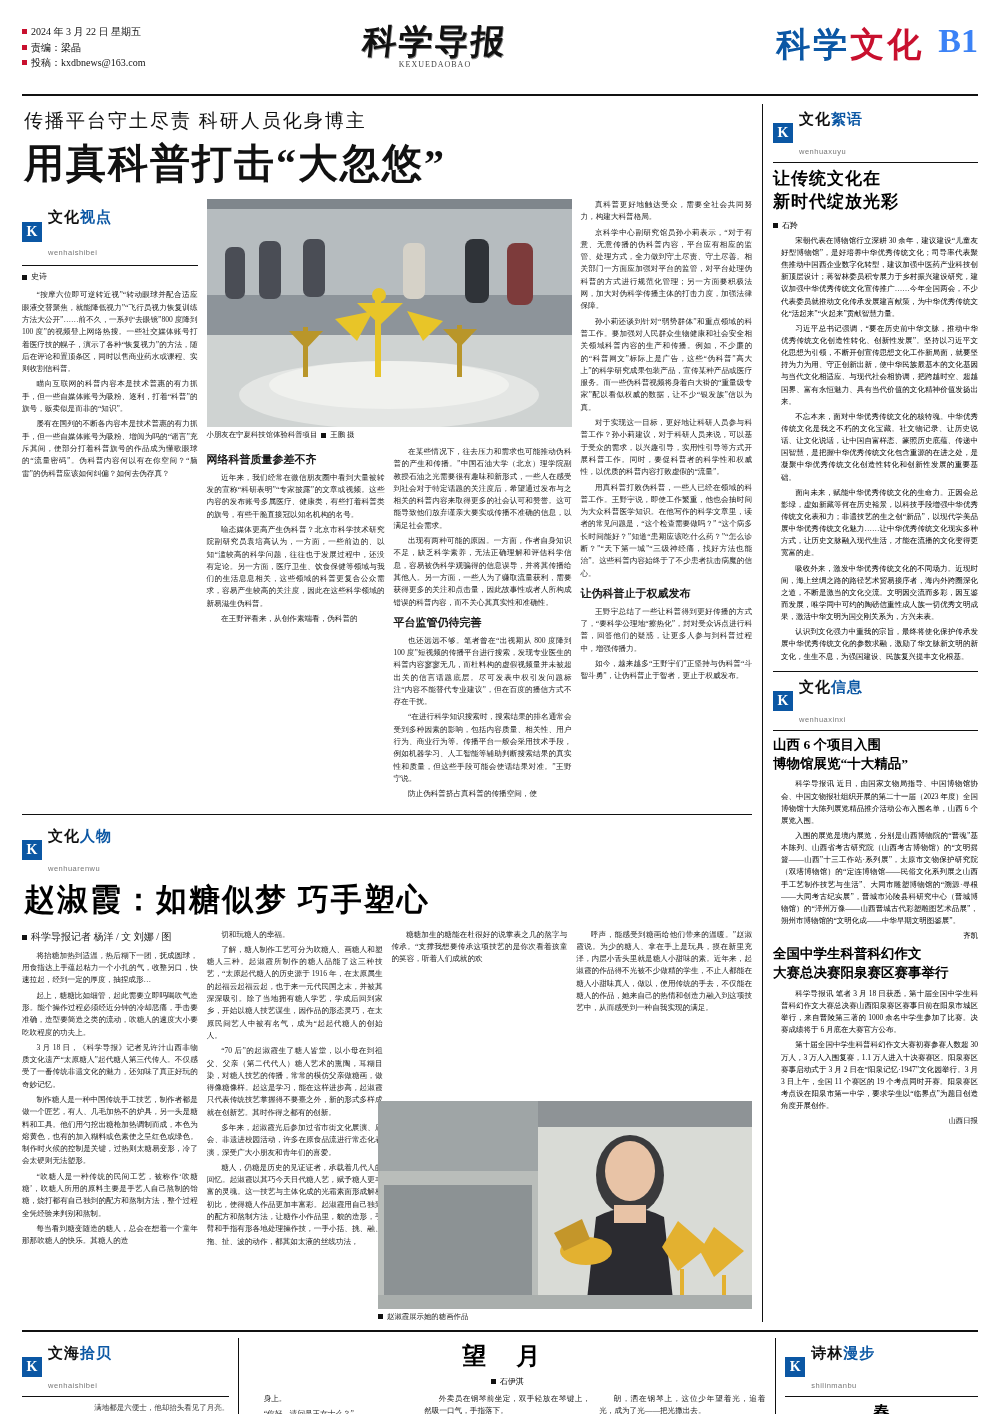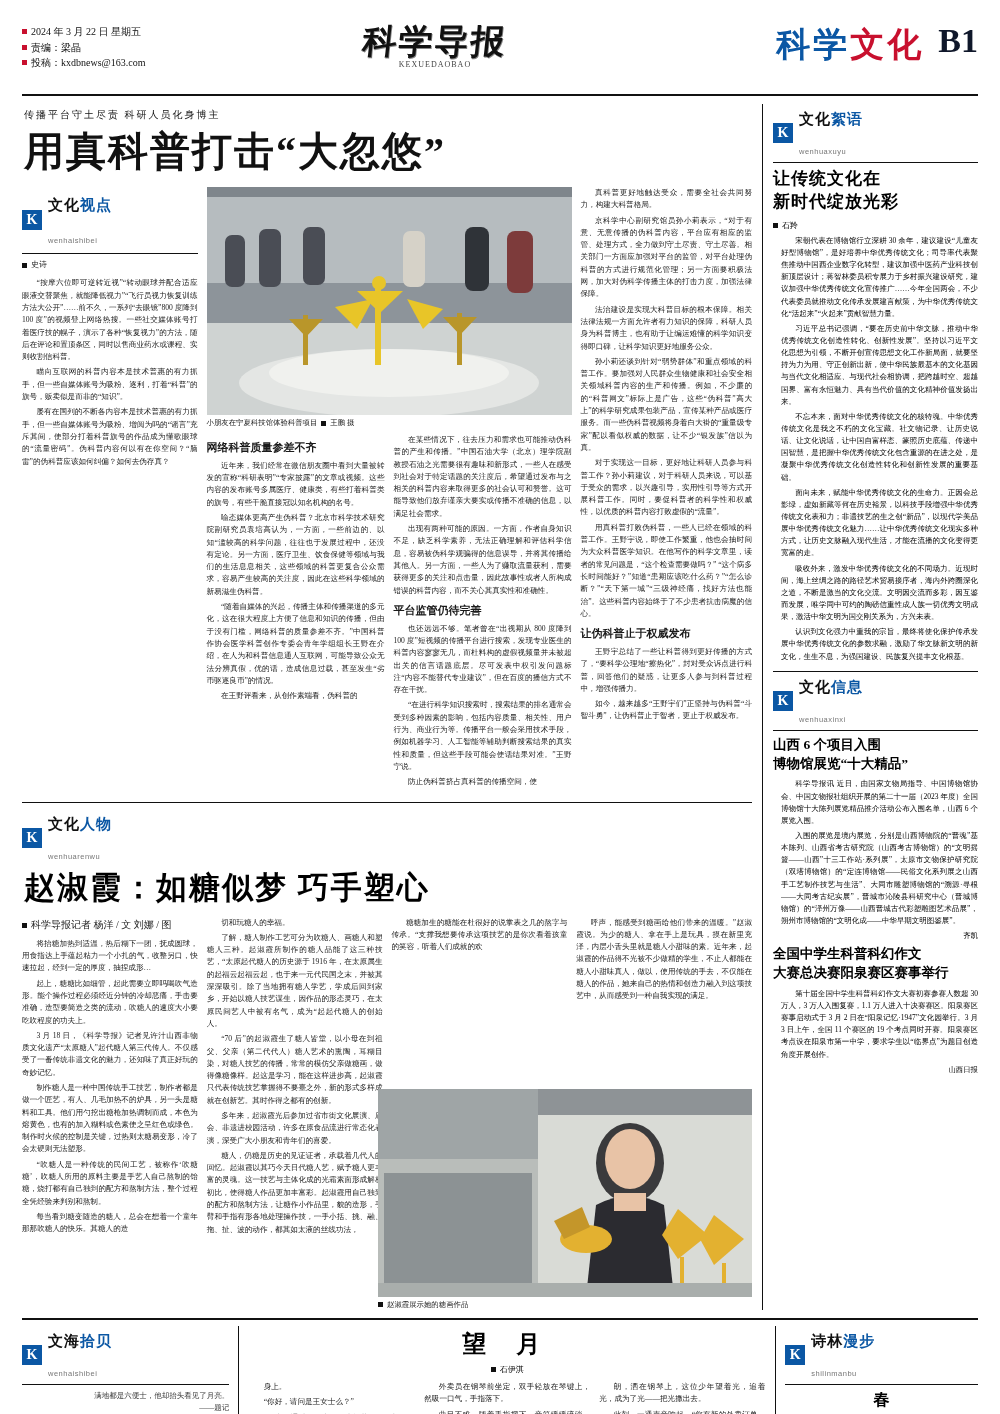--- a/index.html
+++ b/index.html
@@ -15,38 +15,38 @@
   .mh-left .sq { display:inline-block; width:5px; height:5px; background:#c8102e; margin-right:4px; }
   .mh-center { flex:1; text-align:center; }
   .mh-logo { font-family:"DejaVu Serif", serif; font-weight:bold; font-size:34px; letter-spacing:2px;
              color:#111; line-height:1; padding-top:6px;
              text-shadow:1px 1px 0 #888; transform:skewX(-6deg); }
   .mh-logo-sub { font-size:8px; color:#444; letter-spacing:1px; margin-top:2px; }
   .mh-right { width:280px; text-align:right; padding-top:4px; }
   .mh-title { font-size:34px; font-weight:bold; letter-spacing:3px; }
   .mh-title .sci { color:#0b57a4; }
   .mh-title .cul { color:#c8102e; }
-  .mh-page { display:inline-block; font-size:34px; font-weight:bold; margin-left:10px; vertical-align:top; color:#0f172a; font-family:"Liberation Serif", serif; }
+  .mh-page { display:inline-block; font-size:34px; font-weight:bold; margin-left:10px; vertical-align:top; color:#3b82f6; font-family:"Liberation Serif", serif; }
 
   
   .sec-head { display:flex; align-items:center; gap:6px; margin:6px 0 6px 0; }
   .klogo { width:20px; height:20px; background:#0b57a4; color:#fff; font-weight:bold;
            font-size:14px; line-height:20px; text-align:center; font-family:"Liberation Serif",serif; }
   .sec-name { font-size:15px; font-weight:bold; color:#111; letter-spacing:1px; }
   .sec-name .em { color:#0b57a4; }
   .sec-py { font-size:7.5px; color:#777; letter-spacing:.5px; font-family:"Liberation Sans",sans-serif;margin-top:18px; }
   .sec-rule { border-top:1px solid #111; margin-bottom:5px; }
 
   
   .body-wrap { display:flex; gap:10px; margin-top:8px; }
   .col-main { width:730px; }
   .col-right { width:210px; border-left:1px solid #111; padding-left:10px; }
 
   
-  .kicker { font-size:10px; letter-spacing:2px; color:#111; margin:4px 0 2px 2px; }
+  .kicker { font-size:19px; letter-spacing:2px; color:#111; margin:4px 0 2px 2px; }
   .lead-head { font-size:40px; font-weight:bold; letter-spacing:2px; color:#111; margin:0 0 8px 2px; }
 
   
   .cols { display:flex; gap:9px; }
   .tcol { font-size:7.6px; line-height:1.62; text-align:justify; color:#1a1a1a; }
   .tcol p { margin:0 0 3px 0; text-indent:1.9em; }
   .sub-h { font-size:11px; font-weight:bold; text-indent:0 !important; margin:5px 0 3px 0; }
   .byline { font-size:8px; margin:3px 0 5px 0; }
   .byline .sq { display:inline-block; width:5px; height:5px; background:#111; margin-right:4px; vertical-align:middle; }
 
@@ -179,38 +179,36 @@
           <div class="cap">
             <span>小朋友在宁夏科技馆体验科普项目</span>
             <span class="sq"></span>
             <span>王鹏 摄</span>
           </div>
           <div class="cols" style="margin-top:6px;">
             <div class="tcol" style="width:178px;">
               <div class="sub-h">网络科普质量参差不齐</div>
               <p>近年来，我们经常在微信朋友圈中看到大量被转发的宣称“科研表明”“专家披露”的文章或视频。这些内容的发布账号多属医疗、健康类，有些打着科普类的旗号，有些干脆直接冠以知名机构的名号。</p>
               <p>喻态媒体更高产生伪科普？北京市科学技术研究院副研究员袁培高认为，一方面，一些前边的、以知“滥较高的科学问题，往往也于发展过程中，还没有定论。另一方面，医疗卫生、饮食保健等领域与我们的生活息息相关，这些领域的科普更复合公众需求，容易产生较高的关注度，因此在这些科学领域的新易滋生伪科普。</p>
-              <p>“随着自媒体的兴起，传播主体和传播渠道的多元化，这在很大程度上方便了信息和知识的传播，但由于没有门槛，网络科普的质量参差不齐。”中国科普作协会医学科普创作专委会青年学组组长王野在介绍，在人为和科普信息通人互联网，可能导致公众无法分辨真假，优的话，造成信息过载，甚至发生“劣币驱逐良币”的情况。</p>
               <p>在王野评看来，从创作素端看，伪科普的</p>
             </div>
             <div class="tcol" style="width:178px;">
               <p>在某些情况下，往去压力和需求也可能推动伪科普的产生和传播。”中国石油大学（北京）理学院副教授石油之光需要很有趣味和新形式，一些人在感受到社会对于特定话题的关注度后，希望通过发布与之相关的科普内容来取得更多的社会认可和赞誉。这可能导致他们放弃谨亲大要实或传播不准确的信息，以满足社会需求。</p>
               <p>出现有两种可能的原因。一方面，作者自身知识不足，缺乏科学素养，无法正确理解和评估科学信息，容易被伪科学观骗得的信息误导，并将其传播给其他人。另一方面，一些人为了赚取流量获利，需要获得更多的关注和点击量，因此故事性或者人所构成错误的科普内容，而不关心其真实性和准确性。</p>
               <div class="sub-h">平台监管仍待完善</div>
               <p>也还远远不够。笔者曾在“出视期从 800 度降到 100 度”短视频的传播平台进行搜索，发现专业医生的科普内容寥寥无几，而杜料构的虚假视频量并未被超出关的信言话题底层。尽可发表中权引发问题标注“内容不能替代专业建议”，但在百度的播信方式不存在干扰。</p>
               <p>“在进行科学知识搜索时，搜索结果的排名通常会受到多种因素的影响，包括内容质量、相关性、用户行为、商业行为等。传播平台一般会采用技术手段，例如机器学习、人工智能等辅助判断搜索结果的真实性和质量，但这些手段可能会使话结果对准。”王野宁说。</p>
               <p>防止伪科普挤占真科普的传播空间，使</p>
             </div>
           </div>
         </div>
 
         <div class="tcol" style="width:172px;">
           <p>真科普更好地触达受众，需要全社会共同努力，构建大科普格局。</p>
           <p>京科学中心副研究馆员孙小莉表示，“对于有意、无意传播的伪科普内容，平台应有相应的监管、处理方式，全力做到守土尽责、守土尽善。相关部门一方面应加强对平台的监管，对平台处理伪科普的方式进行规范化管理；另一方面要积极法网，加大对伪科学传播主体的打击力度，加强法律保障。</p>
-          <p>法治建设是实现大科普目标的根本保障。相关法律法规一方面允许者有力知识的保障，科研人员身为科普博主，也有助于让编运难懂的科学知识变得即口碑，让科学知识更好地服务公众。</p>
           <p>孙小莉还谈到针对“弱势群体”和重点领域的科普工作。要加强对人民群众生物健康和社会安全相关领域科普内容的生产和传播。例如，不少廉的的“科普网文”标际上是广告，这些“伪科普”高大上”的科学研究成果包装产品，宣传某种产品或医疗服务。而一些伪科普视频将身着白大褂的“重量级专家”配以看似权威的数据，让不少“银发族”信以为真。</p>
           <p>对于实现这一目标，更好地让科研人员参与科普工作？孙小莉建议，对于科研人员来说，可以基于受众的需求，以兴趣引导，实用性引导等方式开展科普工作。同时，要促科普者的科学性和权威性，以优质的科普内容打败虚假的“流量”。</p>
           <p>用真科普打败伪科普，一些人已经在领域的科普工作。王野宇说，即使工作繁重，他也会抽时间为大众科普医学知识。在他写作的科学文章里，读者的常见问题是，“这个检查需要做吗？” “这个病多长时间能好？”知道“患期应该吃什么药？”“怎么诊断？”“天下第一城”“三级神经痛，找好方法也能治”。这些科普内容始终于了不少患者抗击病魔的信心。</p>
           <div class="sub-h">让伪科普止于权威发布</div>
           <p>王野宇总结了一些让科普得到更好传播的方式了，“要科学公理地“擦热化”，封对受众诉点进行科普，回答他们的疑惑，让更多人参与到科普过程中，增强传播力。</p>
           <p>如今，越来越多“王野宇们”正坚持与伪科普“斗智斗勇”，让伪科普止于智者，更止于权威发布。</p>
         </div>
       </div>
 
       <div class="feature">
@@ -318,20 +316,21 @@
       <div class="r-h2" style="white-space:pre-line;">山西 6 个项目入围
 博物馆展览“十大精品”</div>
       <div class="rtext">
         <p>科学导报讯 近日，由国家文物局指导、中国博物馆协会、中国文物报社组织开展的第二十一届（2023 年度）全国博物馆十大陈列展览精品推介活动公布入围名单，山西 6 个展览入围。</p>
         <p>入围的展览是境内展览，分别是山西博物院的“晋魂”基本陈列、山西省考古研究院（山西考古博物馆）的“文明摇篮——山西”十三工作站·系列展”，太原市文物保护研究院（双塔博物馆）的“定连博物馆——民俗文化系列展之山西手工艺制作技艺与生活”、大同市雕塑博物馆的“溯源·寻根——大同考古纪实展”，晋城市沁陵县科研究中心（晋城博物馆）的“泽州万像——山西晋城古代彩塑雕图艺术品展”，朔州市博物馆的“文明化成——中华早期文明图鉴展”。</p>
         <p class="sign" style="text-indent:0;">齐凯</p>
       </div>
       <div class="r-h2" style="white-space:pre-line;">全国中学生科普科幻作文
 大赛总决赛阳泉赛区赛事举行</div>
       <div class="rtext">
+        <p>科学导报讯 笔者 3 月 18 日获悉，第十届全国中学生科普科幻作文大赛总决赛山西阳泉赛区赛事日前在阳泉市城区举行，来自晋陵第三著的 1000 余名中学生参加了比赛。决赛成绩将于 6 月底在大赛官方公布。</p>
         <p>第十届全国中学生科普科幻作文大赛初赛参赛人数超 30 万人，3 万人入围复赛，1.1 万人进入十决赛赛区。阳泉赛区赛事启动式于 3 月 2 日在“阳泉记忆·1947”文化园举行。3 月 3 日上午，全国 11 个赛区的 19 个考点同时开赛。阳泉赛区考点设在阳泉市第一中学，要求学生以“临界点”为题目创造角度开展创作。</p>
         <p class="sign" style="text-indent:0;">山西日报</p>
       </div>
     </div>
   </div>
 
   <div class="bottom">
     <div class="b-left">
       <div class="sec-head">
         <div class="klogo">K</div>

